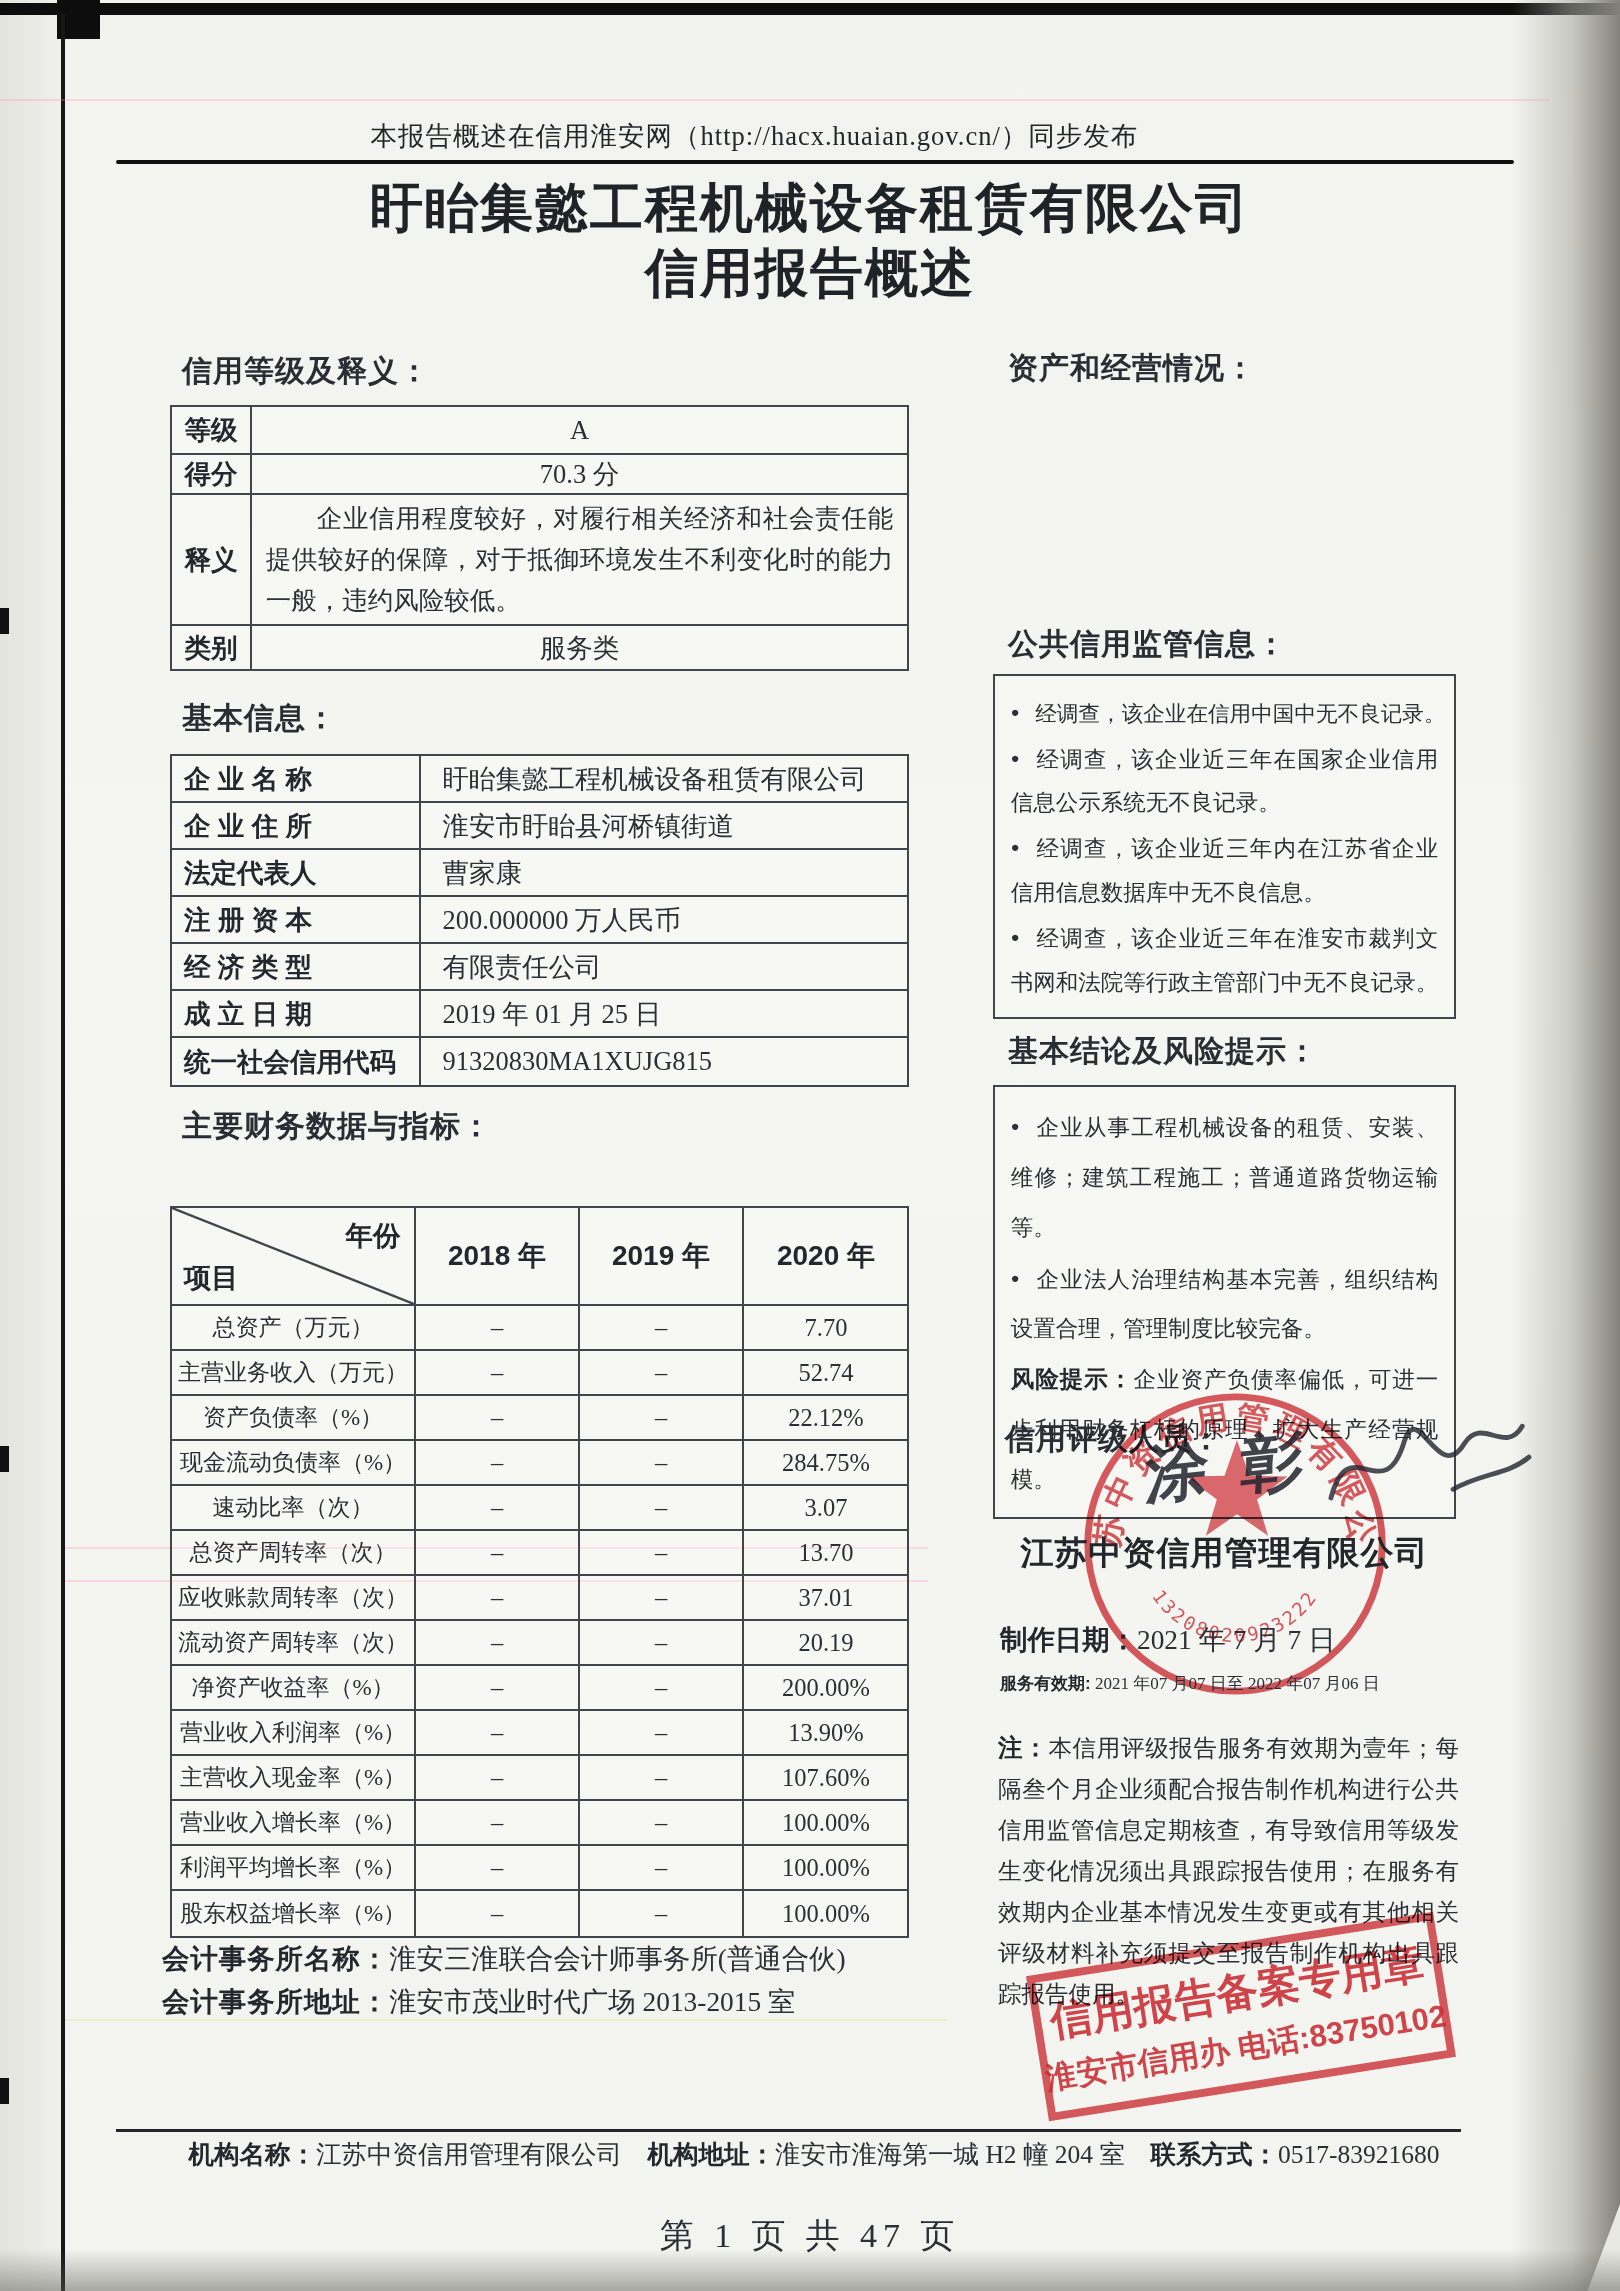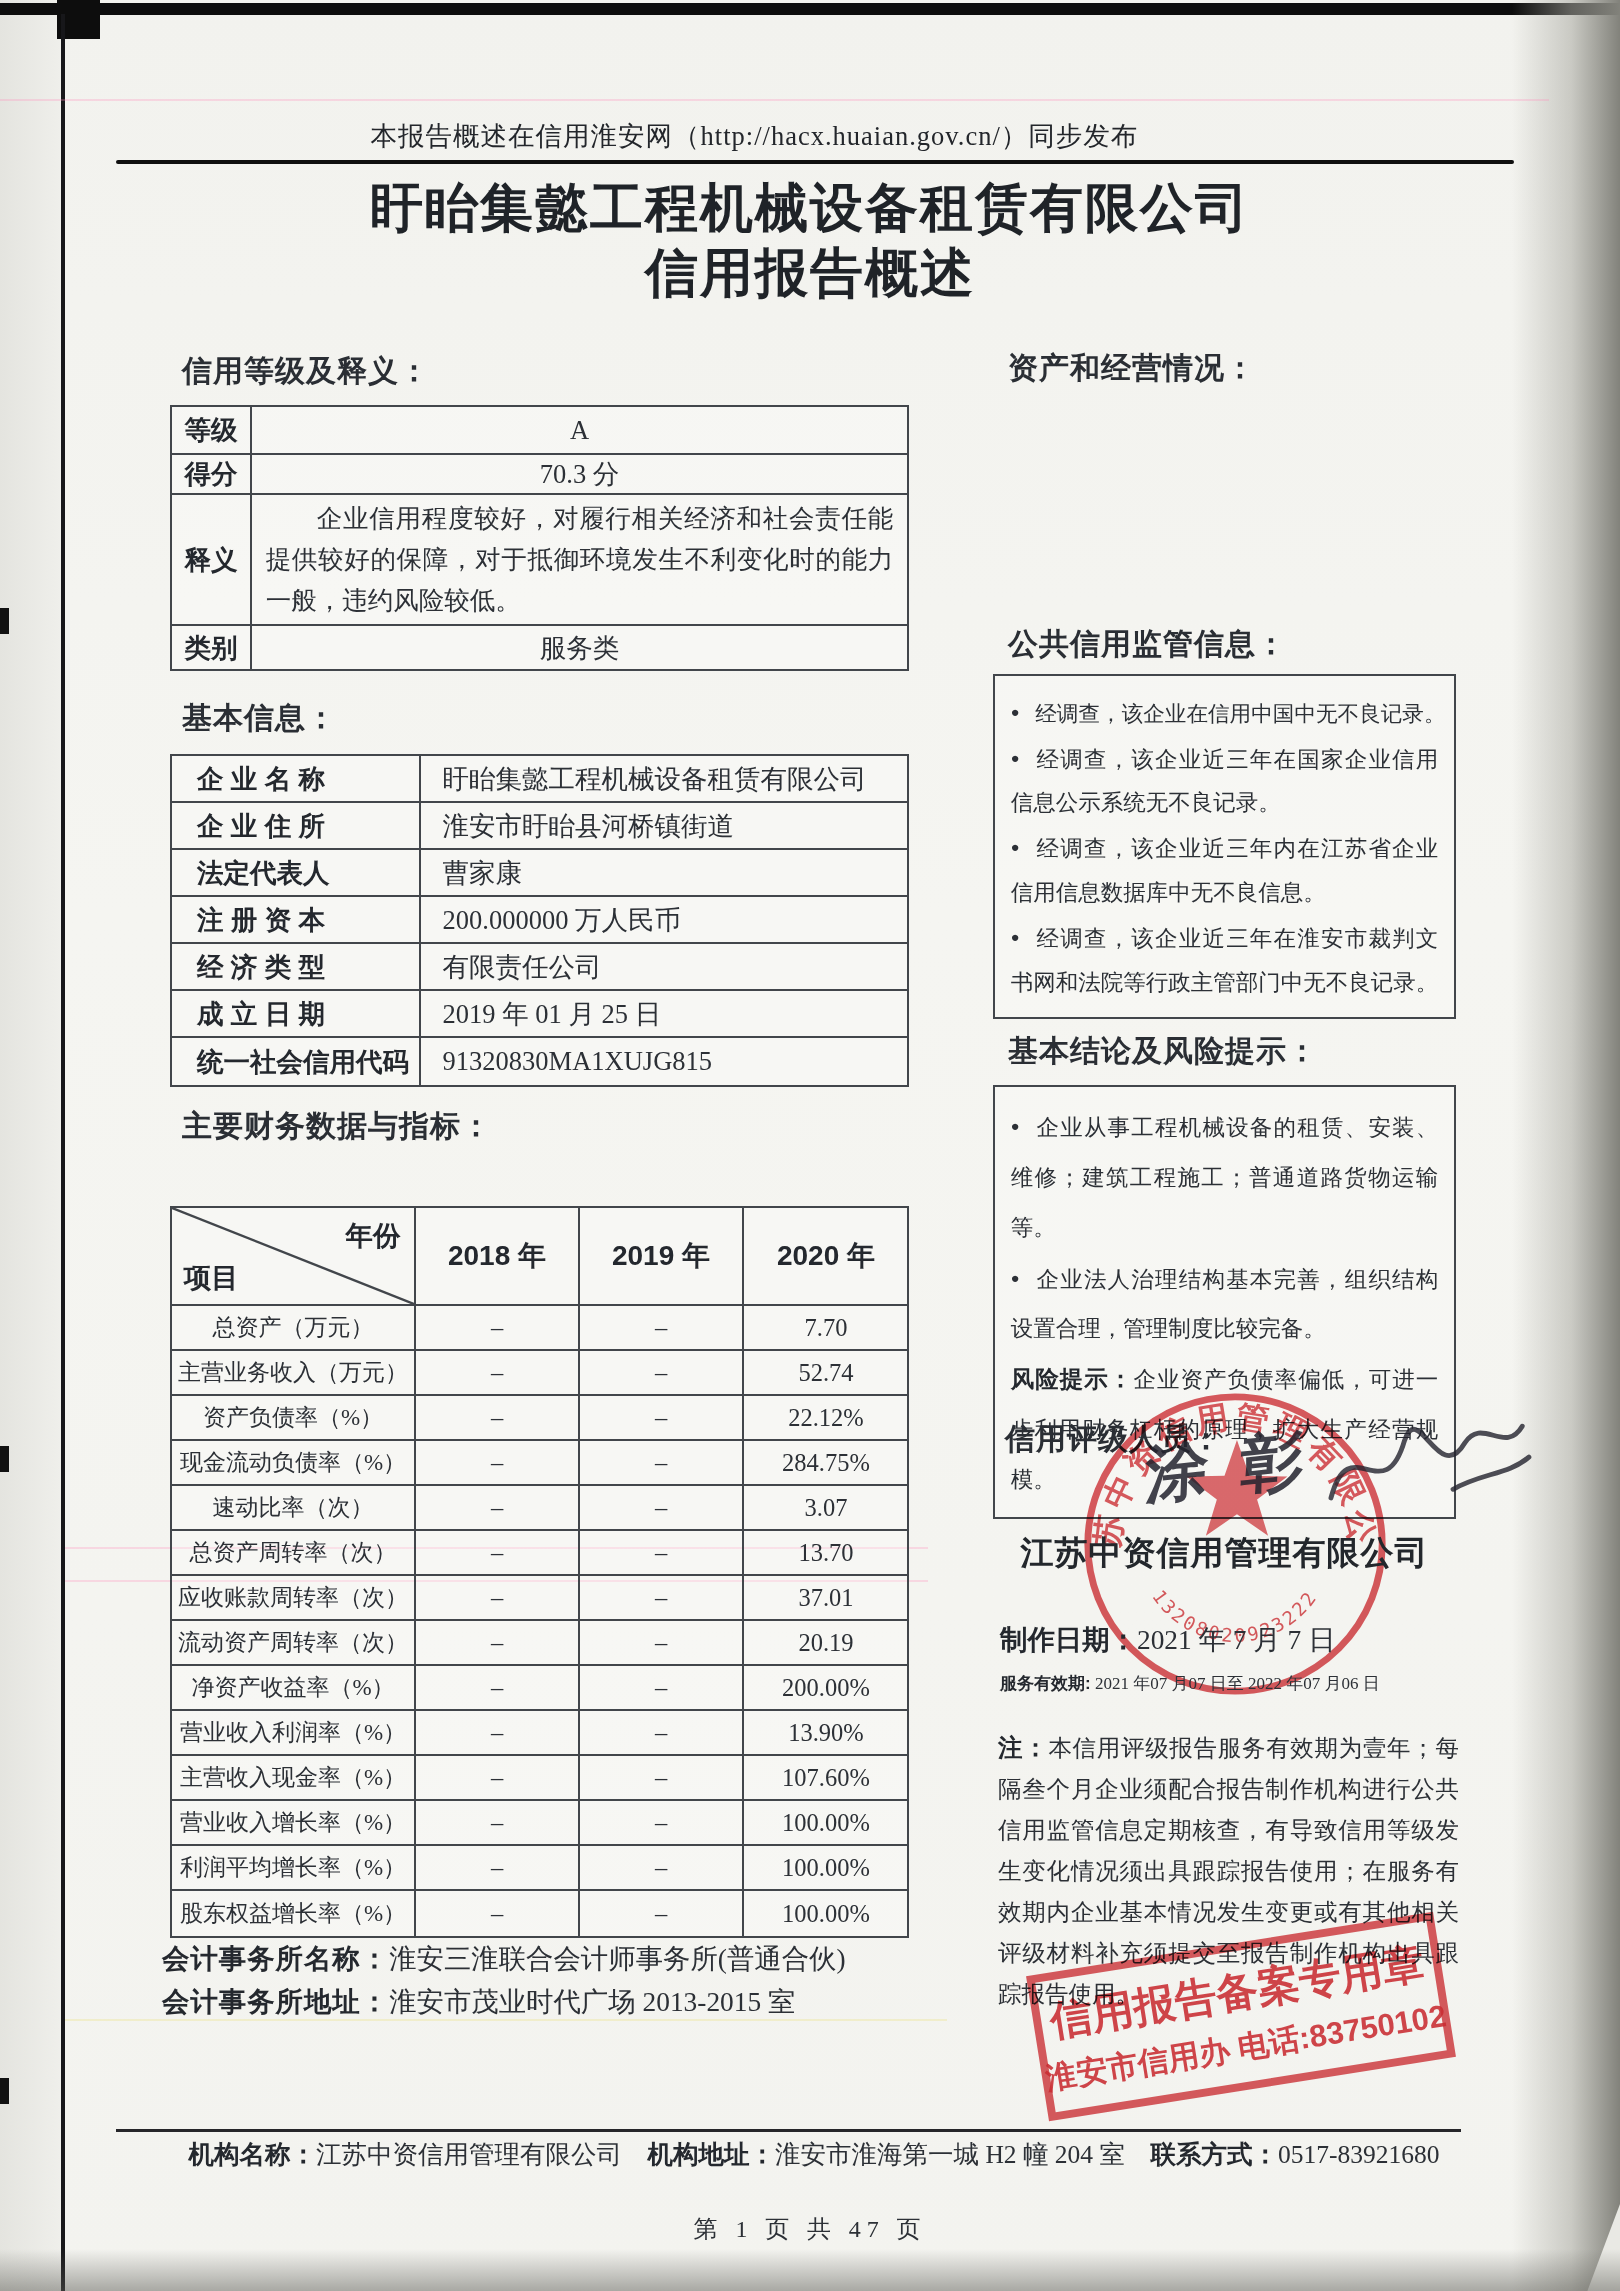--- a/index.html
+++ b/index.html
@@ -29,21 +29,21 @@
 
   
   .sechead{font-weight:bold;font-size:30px;color:#2a2e34;letter-spacing:1px;}
 
   
   .tbl{display:grid;border:2.9px solid #42464b;background:rgba(255,255,255,.25);}
   .c{display:flex;align-items:center;overflow:hidden;}
   .br{border-right:2px solid #42464b;}
   .bb{border-bottom:2px solid #42464b;}
   .lblc{justify-content:center;font-weight:bold;font-size:26.5px;font-family:"Liberation Sans","DejaVu Sans",sans-serif;color:#24282e;}
-  .lbll{padding-left:25px;font-weight:bold;font-size:26.5px;font-family:"Liberation Sans","DejaVu Sans",sans-serif;color:#24282e;}
+  .lbll{padding-left:12px;font-weight:bold;font-size:26.5px;font-family:"Liberation Sans","DejaVu Sans",sans-serif;color:#24282e;}
   .valc{justify-content:center;font-size:26.5px;}
   .vall{padding-left:21.6px;font-size:26.5px;}
 
   .t1{left:170px;top:405px;width:735px;grid-template-columns:80px 1fr;grid-template-rows:48px 40px 131px 43px;}
   .expl{display:block;padding:2.9px 13.7px;font-size:25.5px;line-height:41px;text-align:justify;text-indent:2em;}
 
   .t2{left:170px;top:754px;width:735px;grid-template-columns:249px 1fr;grid-template-rows:repeat(7,47px);}
 
   .t3{left:170px;top:1206px;width:735px;grid-template-columns:244px 164px 164px 164px;grid-template-rows:98px repeat(14,45px);}
   .corner{position:relative;}
@@ -81,21 +81,21 @@
   .rectstamp{left:1035px;top:1943px;width:412px;height:147px;border:8.8px solid rgba(211,46,52,.78);
              transform:rotate(-9deg);display:flex;flex-direction:column;justify-content:center;align-items:center;gap:7.8px;
              mix-blend-mode:multiply;box-sizing:border-box;}
   .rs1{font-family:"Liberation Sans","DejaVu Sans",sans-serif;font-weight:bold;font-size:42px;color:rgba(211,46,52,.88);white-space:nowrap;}
   .rs2{font-family:"Liberation Sans","DejaVu Sans",sans-serif;font-weight:bold;font-size:31px;color:rgba(211,46,52,.88);white-space:nowrap;}
 
   
   .footrule{left:116px;top:2129px;width:1345px;height:2.9px;background:#26262a;}
   .footer{left:118px;top:2137px;width:1392px;text-align:center;font-size:25.5px;white-space:nowrap;}
   .footer b{font-family:"Liberation Sans","DejaVu Sans",sans-serif;color:#24282e;}
-  .pageno{left:0;top:2213px;width:1620px;text-align:center;font-size:24px;letter-spacing:5.9px;}
+  .pageno{left:0;top:2213px;width:1620px;text-align:center;font-size:34px;letter-spacing:5.9px;}
 </style>
 </head>
 <body>
 
 <div id="page">
 
   <div class="abs leftmargin"></div>
   <div class="abs topbar"></div>
   <div class="abs topblob"></div>
   <div class="abs leftline"></div>

